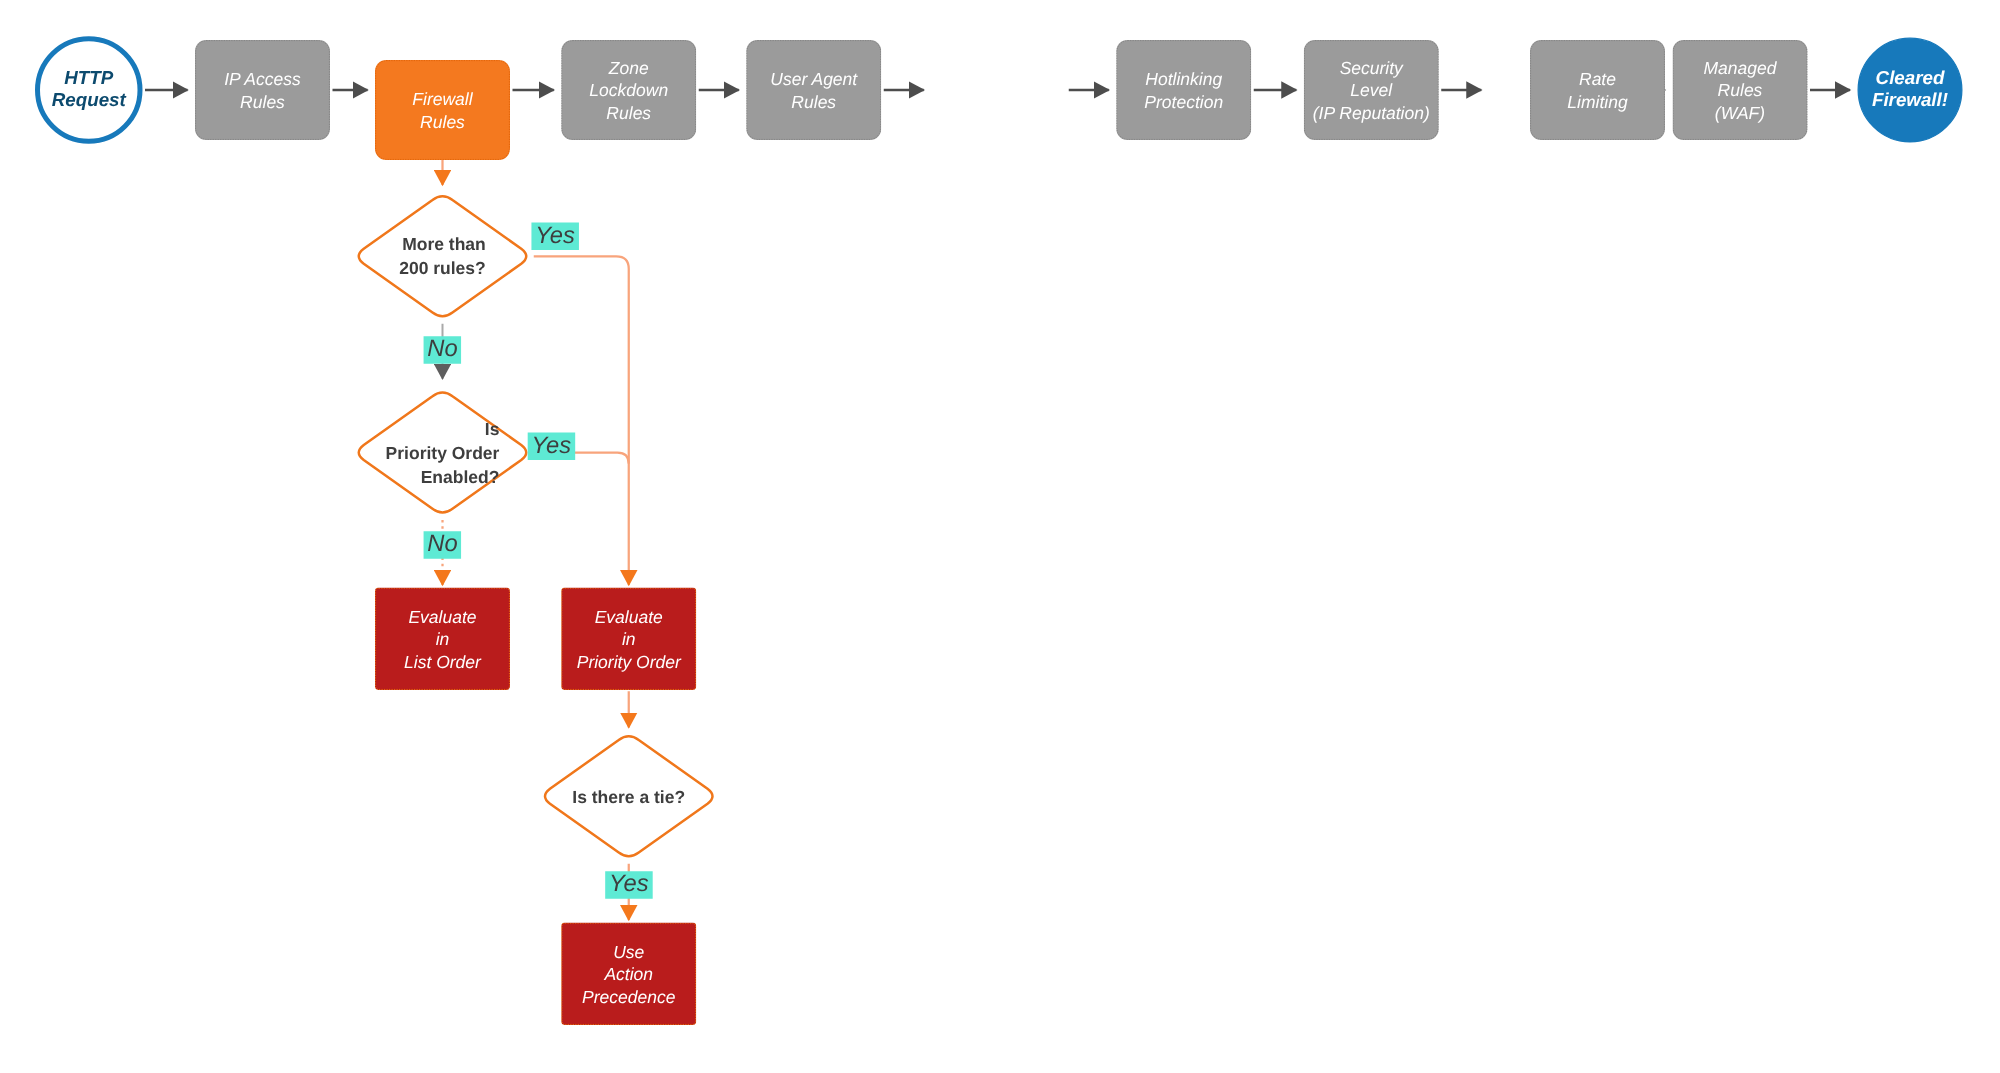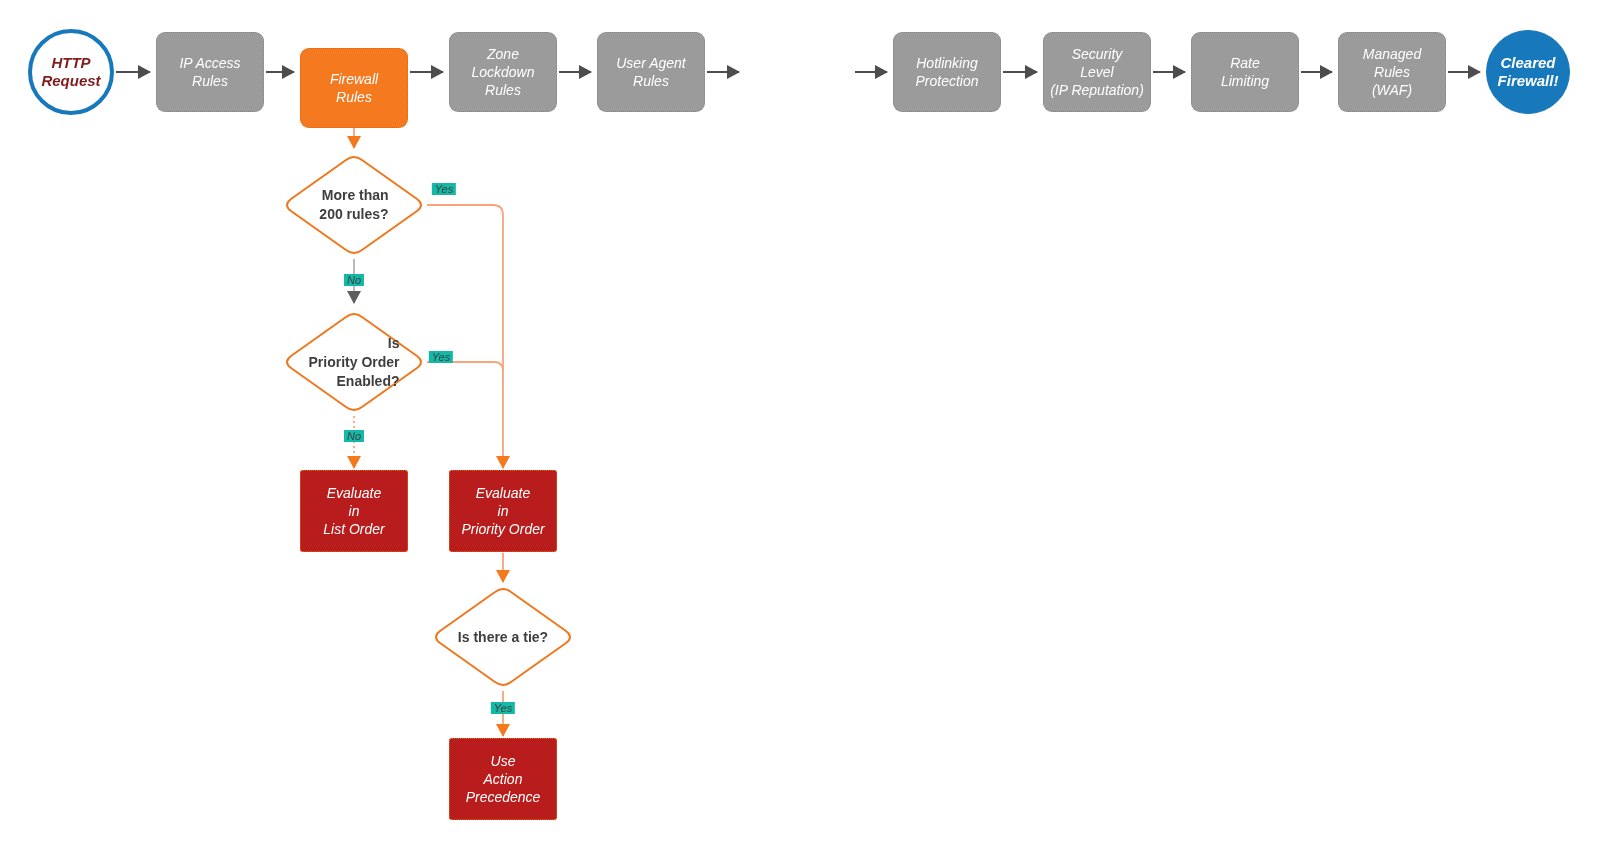--- a/index.html
+++ b/index.html
@@ -13,35 +13,35 @@
     text-align:center;border-radius:9px;
   }
   .node-label{white-space:pre-line;font-style:italic;font-size:14px;line-height:18px;color:#ffffff;}
   .gray-box{background:#9B9B9B;border:1px dotted #878787;width:108px;height:80px;top:32px;}
   .orange-box{background:#F4791F;border:1px dotted #E2660B;width:108px;height:80px;top:32px;margin-top:16px;}
   .action-box{background:#b91c1c;border:1px dotted #E2660B;width:108px;height:82px;border-radius:3px;}
   .circle{border-radius:50%;}
   .circle-start{
     left:28px;top:29px;width:86px;height:86px;background:#ffffff;border:4px solid #1779BB;
   }
-  .circle-start .node-label{color:#7f1d1d;font-weight:bold;font-size:15px;}
+  .circle-start .node-label{color:#0c4a6e;font-weight:bold;font-size:15px;}
   .circle-end{
     left:1486px;top:30px;width:84px;height:84px;background:#1779BB;border:1px solid #1779BB;
   }
   .circle-end .node-label{font-weight:bold;font-size:15px;}
   .diamond{position:absolute;width:146px;height:106px;}
   .diamond svg{position:absolute;left:0;top:0;}
   .diamond .diamond-label{
     position:absolute;left:0;top:0;width:100%;height:100%;
     display:flex;align-items:center;justify-content:center;text-align:right;
     font-size:14px;line-height:19px;color:#3E3E3E;white-space:pre-line;font-style:normal;font-weight:bold;
   }
   .edge-label{
     position:absolute;transform:translate(-50%,-50%);
-    font-style:italic;font-size:11px;color:#3E3E3E;background:#14b8a6;padding:0 3px;
+    font-style:italic;font-size:19px;color:#3E3E3E;background:#5eead4;padding:0 3px;
   }
 </style>
 </head>
 <body>
 
 <div id="canvas">
 
   <svg id="edge-layer" width="1600" height="858" viewBox="0 0 1600 858">
     <defs>
       <marker id="mD" markerWidth="14" markerHeight="14" refX="12" refY="7" orient="auto" markerUnits="userSpaceOnUse">
@@ -103,21 +103,21 @@
   </div>
   <div class="node gray-box" style="left:893px">
     <div class="node-label">Hotlinking
 Protection</div>
   </div>
   <div class="node gray-box" style="left:1043px">
     <div class="node-label">Security
 Level
 (IP Reputation)</div>
   </div>
-  <div class="node gray-box" style="left:1191px">
+  <div class="node gray-box" style="left:1224px">
     <div class="node-label">Rate
 Limiting</div>
   </div>
   <div class="node gray-box" style="left:1338px">
     <div class="node-label">Managed
 Rules
 (WAF)</div>
   </div>
 
   <div class="diamond" style="left:281px;top:152px">

